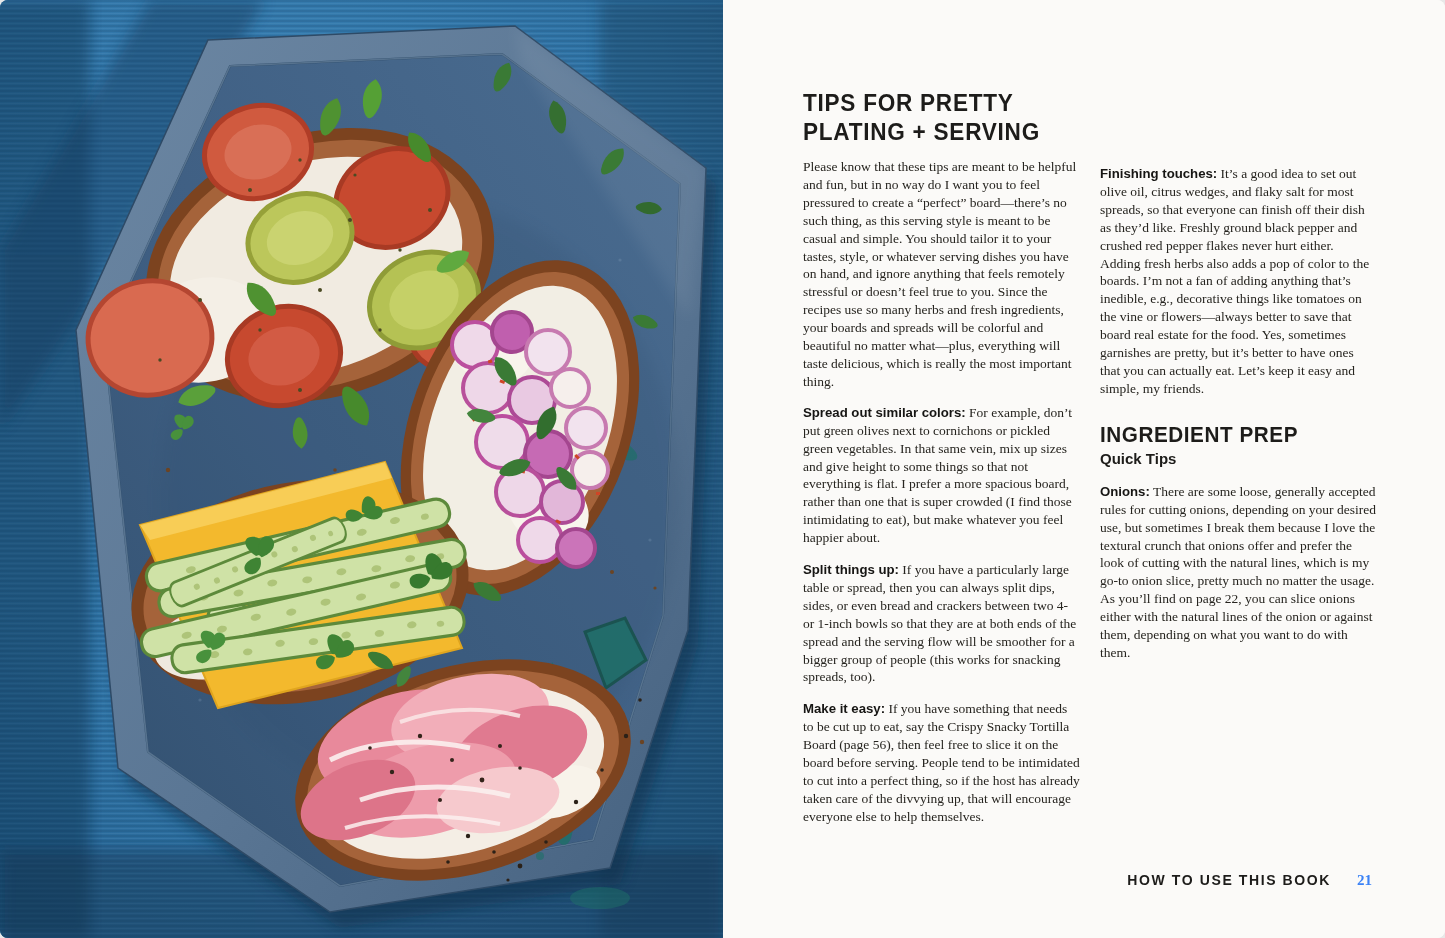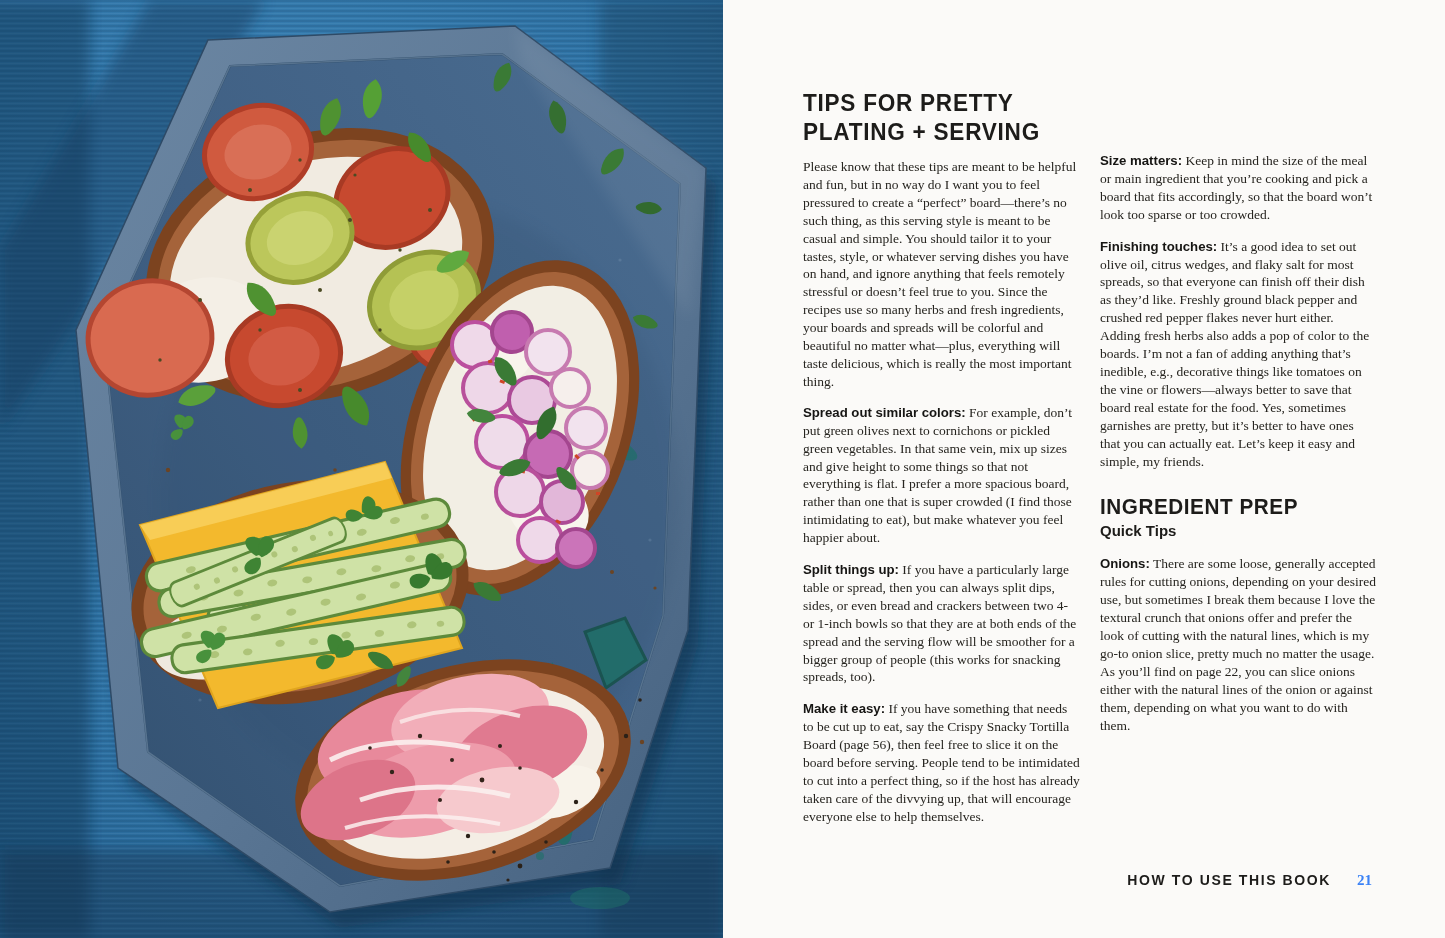--- a/index.html
+++ b/index.html
@@ -1,17 +1,17 @@
 <!DOCTYPE html>
 <html><head>
 <meta charset="utf-8">
 <style>
   html,body{margin:0;padding:0;background:#e8e8e8;}
   .spread{position:relative;width:1445px;height:938px;display:flex;overflow:hidden;background:#fbfaf8;
-          font-family:"Liberation Serif", serif;color:#211f1d;}
+          font-family:"Liberation Serif", serif;color:#211f1d;border-radius:8px;}
   .photo-page{position:relative;width:723px;height:938px;flex:0 0 723px;background:#2d6f9f;}
   .photo-page svg{display:block;}
   .text-page{position:relative;width:722px;height:938px;background:#fbfaf8;}
 
   .col{position:absolute;}
   .col-1{left:80px;top:88px;width:278px;}
   .col-2{left:377px;top:152px;width:276px;}
 
   h1.page-title{margin:0 0 12px 0;font-family:"Liberation Sans", sans-serif;font-weight:bold;
      font-size:24px;line-height:29px;letter-spacing:0.8px;color:#1d1c1a;
@@ -318,21 +318,20 @@
       <p class="body-par">Please know that these tips are meant to be helpful and fun, but in no way do I want you to feel pressured to create a “perfect” board—there’s no such thing, as this serving style is meant to be casual and simple. You should tailor it to your tastes, style, or whatever serving dishes you have on hand, and ignore anything that feels remotely stressful or doesn’t feel true to you. Since the recipes use so many herbs and fresh ingredients, your boards and spreads will be colorful and beautiful no matter what—plus, everything will taste delicious, which is really the most important thing.</p>
       <div class="tips-group">
         <p class="tip"><strong class="tip-label">Spread out similar colors:</strong> <span>For example, don’t put green olives next to cornichons or pickled green vegetables. In that same vein, mix up sizes and give height to some things so that not everything is flat. I prefer a more spacious board, rather than one that is super crowded (I find those intimidating to eat), but make whatever you feel happier about.</span></p>
         <p class="tip"><strong class="tip-label">Split things up:</strong> <span>If you have a particularly large table or spread, then you can always split dips, sides, or even bread and crackers between two 4- or 1-inch bowls so that they are at both ends of the spread and the serving flow will be smoother for a bigger group of people (this works for snacking spreads, too).</span></p>
         <p class="tip"><strong class="tip-label">Make it easy:</strong> <span>If you have something that needs to be cut up to eat, say the Crispy Snacky Tortilla Board (page 56), then feel free to slice it on the board before serving. People tend to be intimidated to cut into a perfect thing, so if the host has already taken care of the divvying up, that will encourage everyone else to help themselves.</span></p>
       </div>
     </div>
 
     <div class="col col-2">
       <div class="tips-group">
-        <p class="tip" style="margin-top:0"><strong class="tip-label">Size matters:</strong> <span>Keep in mind the size of the meal or main ingredient that you’re cooking and pick a board that fits accordingly, so that the board won’t look too sparse or too crowded.</span></p>
         <p class="tip"><strong class="tip-label">Finishing touches:</strong> <span>It’s a good idea to set out olive oil, citrus wedges, and flaky salt for most spreads, so that everyone can finish off their dish as they’d like. Freshly ground black pepper and crushed red pepper flakes never hurt either. Adding fresh herbs also adds a pop of color to the boards. I’m not a fan of adding anything that’s inedible, e.g., decorative things like tomatoes on the vine or flowers—always better to save that board real estate for the food. Yes, sometimes garnishes are pretty, but it’s better to have ones that you can actually eat. Let’s keep it easy and simple, my friends.</span></p>
       </div>
       <h2 class="section-heading">INGREDIENT PREP</h2>
       <h3 class="section-subheading">Quick Tips</h3>
       <p class="tip"><strong class="tip-label">Onions:</strong> <span>There are some loose, generally accepted rules for cutting onions, depending on your desired use, but sometimes I break them because I love the textural crunch that onions offer and prefer the look of cutting with the natural lines, which is my go-to onion slice, pretty much no matter the usage. As you’ll find on page 22, you can slice onions either with the natural lines of the onion or against them, depending on what you want to do with them.</span></p>
     </div>
 
     <div class="page-footer">
       <span class="footer-label">HOW TO USE THIS BOOK</span>
       <span class="footer-page-number">21</span>

